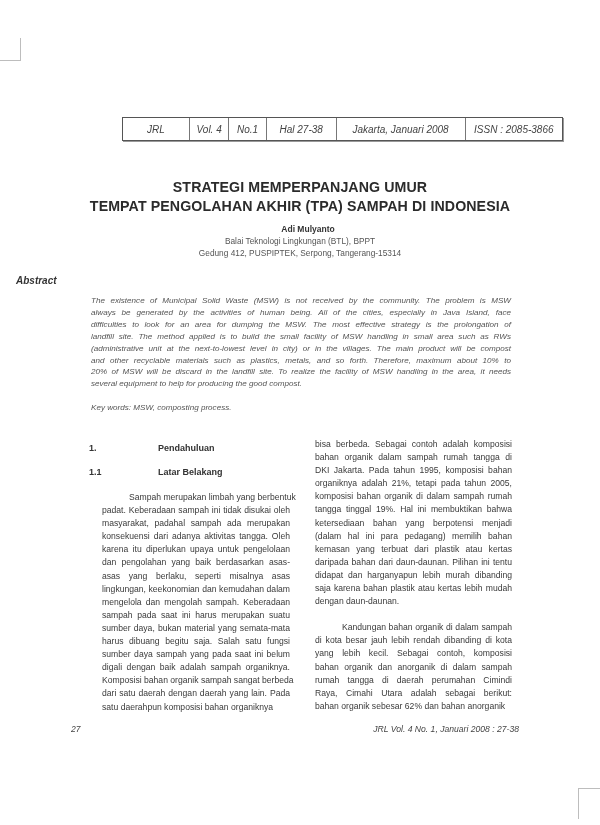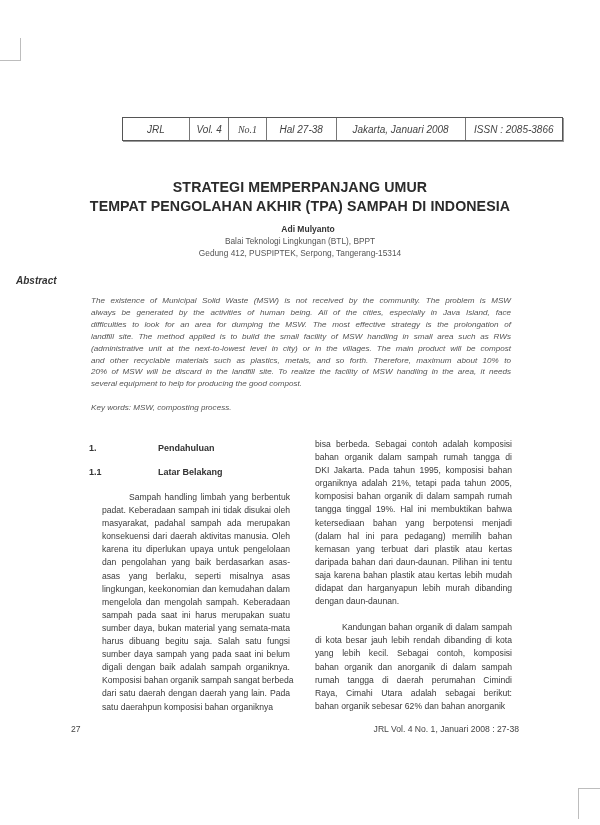--- a/index.html
+++ b/index.html
@@ -40,35 +40,35 @@
     .s11 { top: 467px; }
 
     .col { position: absolute; font-size: 8.6px; line-height: 13.1px; color: #3a3a3a; }
     .col-left { left: 91px; width: 199px; top: 491px; }
     .col-right { left: 304px; width: 208px; top: 438px; }
     .col .ln { display: block; white-space: nowrap; text-align: justify; text-align-last: justify; height: 13.1px; padding-left: 11px; }
     .col .ln.last { text-align-last: left; }
     .col .ln.indent { padding-left: 38px; }
     .col .gap { height: 13px; }
 
-    .footer { position: absolute; top: 724px; font-size: 8.6px; color: #444; }
+    .footer { position: absolute; top: 724px; font-size: 8.6px; color: #444; font-style: italic; }
     .footer-left { left: 71px; }
     .footer-right { left: 349px; width: 170px; text-align: right; }
   </style>
 </head>
 <body>
 
 <div class="page">
   <div class="crop crop-tl"></div>
   <div class="crop crop-br"></div>
 
   <div class="header-box" id="hdr">
       <div class="header-cell" style="width: 67px;">JRL</div>
       <div class="header-cell" style="width: 39px;">Vol. 4</div>
-      <div class="header-cell" style="width: 37px; font-family: Liberation Serif, serif;">No.1</div>
+      <div class="header-cell" style="width: 37px;">No.1</div>
       <div class="header-cell" style="width: 70px;">Hal 27-38</div>
       <div class="header-cell" style="width: 130px;">Jakarta, Januari 2008</div>
       <div class="header-cell" style="width: 98px;">ISSN : 2085-3866</div>
     </div>
 
   <div class="title">
     <div>STRATEGI MEMPERPANJANG UMUR</div>
     <div>TEMPAT PENGOLAHAN AKHIR (TPA) SAMPAH DI INDONESIA</div>
   </div>
 
@@ -88,24 +88,24 @@
       <span class="ln last">several equipment to help for producing the good compost.</span>
     </div>
   <div class="keywords">Key words: MSW, composting process.</div>
 
   <div class="sec sec-num s1">1.</div>
   <div class="sec sec-lbl s1">Pendahuluan</div>
   <div class="sec sec-num s11">1.1</div>
   <div class="sec sec-lbl s11">Latar Belakang</div>
 
   <div class="col col-left" id="colL">
-      <span class="ln indent">Sampah handling limbah yang berbentuk</span>
+      <span class="ln indent">Sampah merupakan limbah yang berbentuk</span>
       <span class="ln">padat. Keberadaan sampah ini tidak disukai oleh</span>
       <span class="ln">masyarakat, padahal sampah ada merupakan</span>
-      <span class="ln">konsekuensi dari daerah aktivitas manusia. Oleh</span>
+      <span class="ln">konsekuensi dari adanya aktivitas tangga. Oleh</span>
       <span class="ln">karena itu diperlukan upaya untuk pengelolaan</span>
       <span class="ln">dan pengolahan yang baik berdasarkan asas-</span>
       <span class="ln">asas yang berlaku, seperti misalnya asas</span>
       <span class="ln">lingkungan, keekonomian dan kemudahan dalam</span>
       <span class="ln">mengelola dan mengolah sampah. Keberadaan</span>
       <span class="ln">sampah pada saat ini harus merupakan suatu</span>
       <span class="ln">sumber daya, bukan material yang semata-mata</span>
       <span class="ln">harus dibuang begitu saja. Salah satu fungsi</span>
       <span class="ln">sumber daya sampah yang pada saat ini belum</span>
       <span class="ln">digali dengan baik adalah sampah organiknya.</span>
@@ -117,22 +117,22 @@
       <span class="ln">bisa berbeda. Sebagai contoh adalah komposisi</span>
       <span class="ln">bahan organik dalam sampah rumah tangga di</span>
       <span class="ln">DKI Jakarta. Pada tahun 1995, komposisi bahan</span>
       <span class="ln">organiknya adalah 21%, tetapi pada tahun 2005,</span>
       <span class="ln">komposisi bahan organik di dalam sampah rumah</span>
       <span class="ln">tangga tinggal 19%. Hal ini membuktikan bahwa</span>
       <span class="ln">ketersediaan bahan yang berpotensi menjadi</span>
       <span class="ln">(dalam hal ini para pedagang) memilih bahan</span>
       <span class="ln">kemasan yang terbuat dari plastik atau kertas</span>
       <span class="ln">daripada bahan dari daun-daunan. Pilihan ini tentu</span>
+      <span class="ln">didapat dan harganyapun lebih murah dibanding</span>
       <span class="ln">saja karena bahan plastik atau kertas lebih mudah</span>
-      <span class="ln">didapat dan harganyapun lebih murah dibanding</span>
       <span class="ln last">dengan daun-daunan.</span>
       <div class="gap"></div>
       <span class="ln indent">Kandungan bahan organik di dalam sampah</span>
       <span class="ln">di kota besar jauh lebih rendah dibanding di kota</span>
       <span class="ln">yang lebih kecil. Sebagai contoh, komposisi</span>
       <span class="ln">bahan organik dan anorganik di dalam sampah</span>
       <span class="ln">rumah tangga di daerah perumahan Cimindi</span>
       <span class="ln">Raya, Cimahi Utara adalah sebagai berikut:</span>
       <span class="ln last">bahan organik sebesar 62% dan bahan anorganik</span>
     </div>

